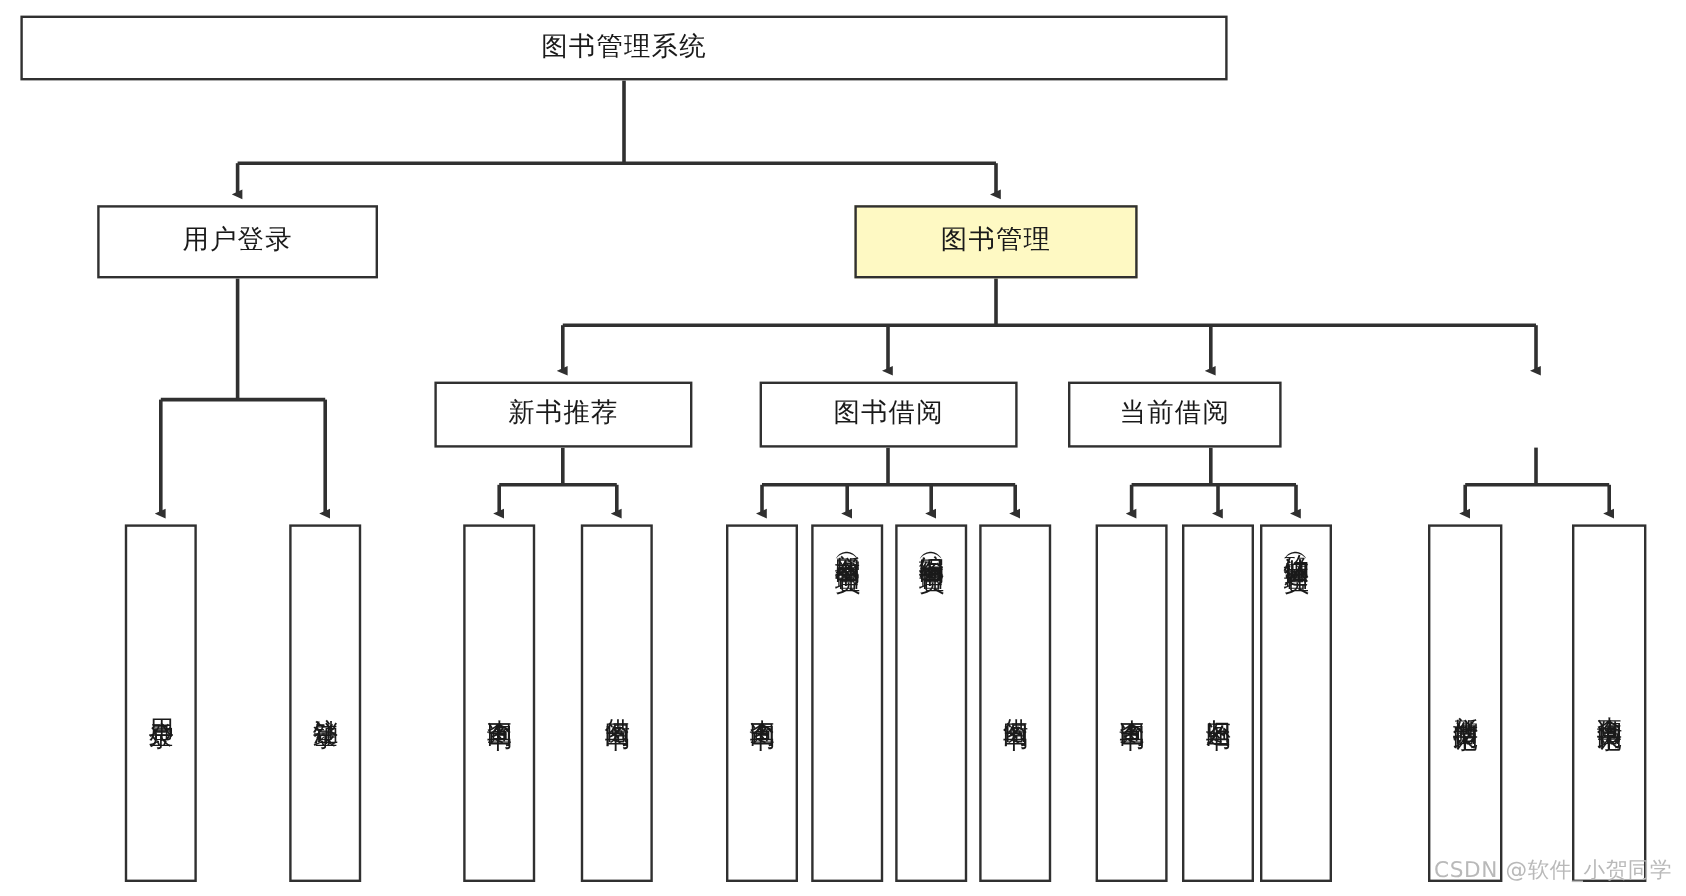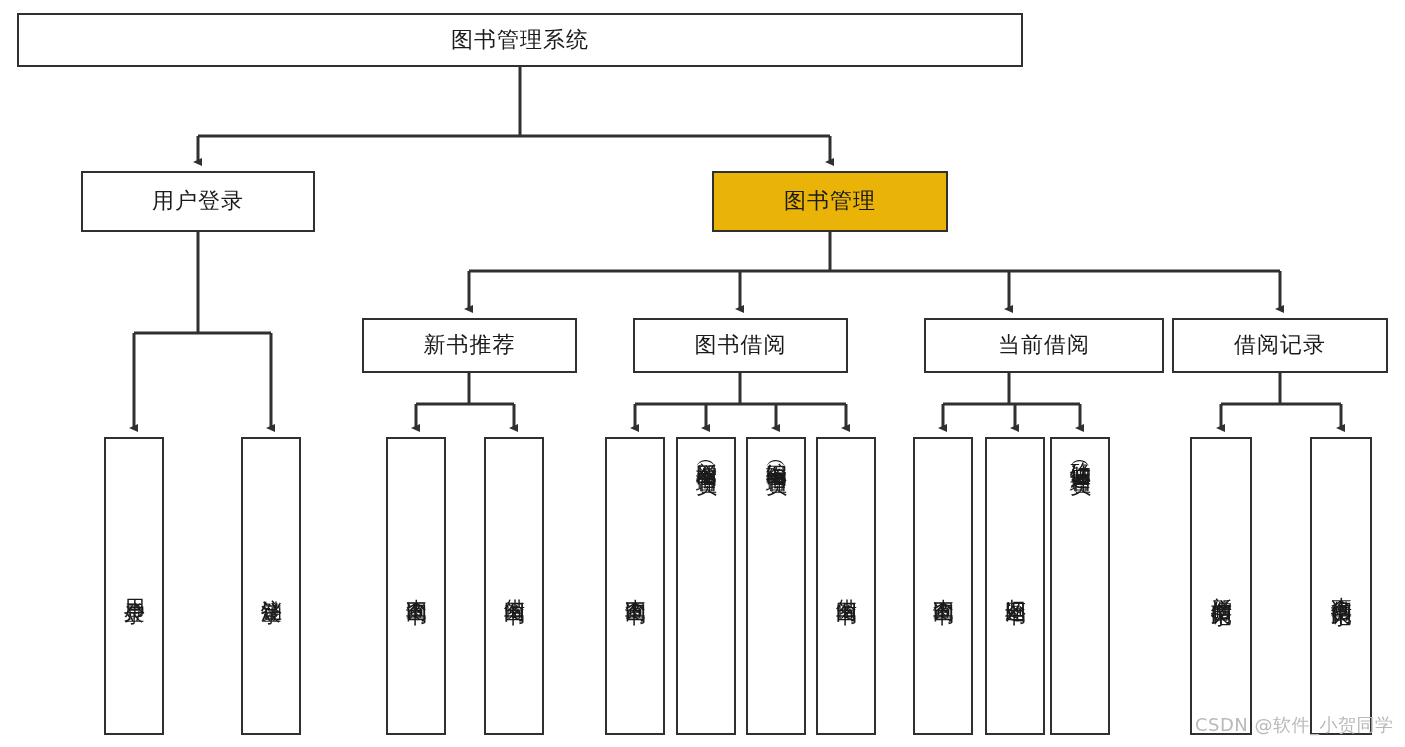--- a/index.html
+++ b/index.html
@@ -120,35 +120,32 @@
     </g>
   </svg>
 
   <div class="node node-h" style="left: 17px; top: 13px; width: 1006px; height: 54px; border-color: rgb(48, 48, 48); background: rgb(255, 255, 255); color: rgb(26, 26, 26);">
     <span class="label">图书管理系统</span>
   </div>
 
   <div class="node node-h" style="left: 81px; top: 171px; width: 234px; height: 61px; border-color: rgb(48, 48, 48); background: rgb(255, 255, 255); color: rgb(26, 26, 26);">
     <span class="label">用户登录</span>
   </div>
-  <div class="node node-h" style="left: 712px; top: 171px; width: 236px; height: 61px; border-color: rgb(48, 48, 48); background: #eab308; color: rgb(26, 26, 26);">
+  <div class="node node-h" style="left: 712px; top: 171px; width: 236px; height: 61px; border-color: rgb(48, 48, 48); background: #fef9c3; color: rgb(26, 26, 26);">
     <span class="label">图书管理</span>
   </div>
 
   <div class="node node-h" style="left: 633px; top: 318px; width: 215px; height: 55px; border-color: rgb(48, 48, 48); background: rgb(255, 255, 255); color: rgb(26, 26, 26);">
     <span class="label">图书借阅</span>
   </div>
   <div class="node node-h" style="left: 362px; top: 318px; width: 215px; height: 55px; border-color: rgb(48, 48, 48); background: rgb(255, 255, 255); color: rgb(26, 26, 26);">
     <span class="label">新书推荐</span>
   </div>
-  <div class="node node-h" style="left: 924px; top: 318px; width: 240px; height: 55px; border-color: rgb(48, 48, 48); background: rgb(255, 255, 255); color: rgb(26, 26, 26);">
+  <div class="node node-h" style="left: 890px; top: 318px; width: 178px; height: 55px; border-color: rgb(48, 48, 48); background: rgb(255, 255, 255); color: rgb(26, 26, 26);">
     <span class="label">当前借阅</span>
-  </div>
-  <div class="node node-h" style="left: 1172px; top: 318px; width: 216px; height: 55px; border-color: rgb(48, 48, 48); background: rgb(255, 255, 255); color: rgb(26, 26, 26);">
-    <span class="label">借阅记录</span>
   </div>
 
   <div class="node node-v center-v" style="left: 104px; top: 437px; width: 60px; height: 298px; border-color: rgb(48, 48, 48); background: rgb(255, 255, 255); color: rgb(26, 26, 26);">
     <span class="label">用户登录</span>
   </div>
   <div class="node node-v center-v" style="left: 241px; top: 437px; width: 60px; height: 298px; border-color: rgb(48, 48, 48); background: rgb(255, 255, 255); color: rgb(26, 26, 26);">
     <span class="label">注销登录</span>
   </div>
 
   <div class="node node-v center-v" style="left: 386px; top: 437px; width: 60px; height: 298px; border-color: rgb(48, 48, 48); background: rgb(255, 255, 255); color: rgb(26, 26, 26);">

